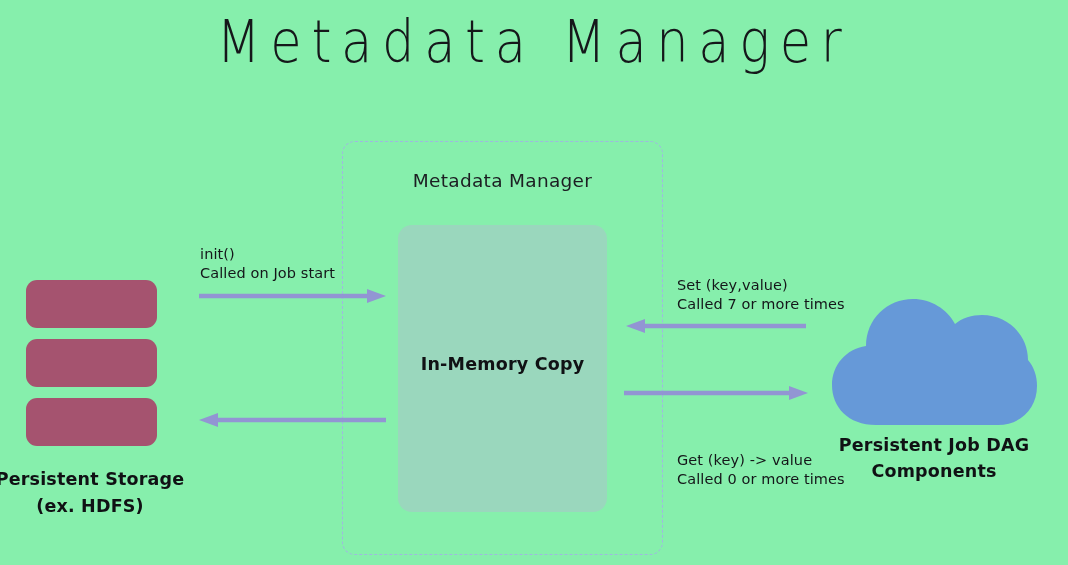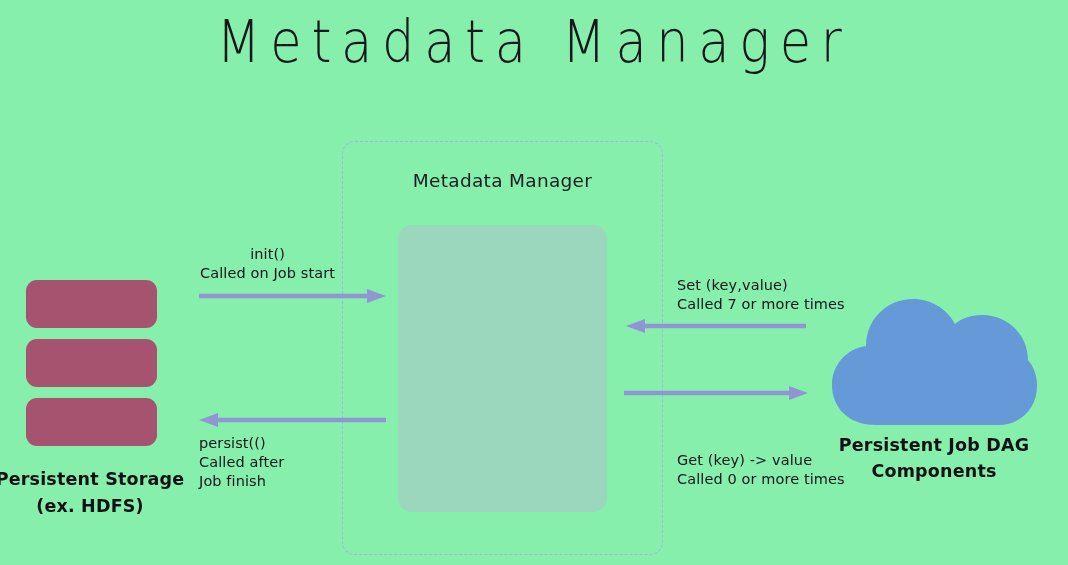--- a/index.html
+++ b/index.html
@@ -143,21 +143,21 @@
 
   
   .caption {
     position: absolute;
     font-size: 14.5px;
     line-height: 19px;
     color: #141619;
     white-space: pre-line;
     letter-spacing: 0.1px;
   }
-  #caption-init    { left: 200px; top: 245px; text-align: center; }
+  #caption-init    { left: 200px; top: 245px; }
   #caption-persist { left: 199px; top: 434px; }
   #caption-set     { left: 677px; top: 276px; }
   #caption-get     { left: 677px; top: 413px; margin-top: 38px; }
 </style>
 </head>
 <body>
 
 <div id="canvas">
 
   <div id="page-title">Metadata Manager</div>
@@ -168,20 +168,22 @@
     <div class="storage-bar b3"></div>
   </div>
   <div id="storage-label">Persistent
 Storage
 (ex. HDFS)</div>
 
   <div id="mm-container"></div>
   <div id="mm-container-label">Metadata Manager</div>
 
   <div id="inmemory-box"></div>
+  <div id="inmemory-label">In-Memory
+Copy</div>
 
   <div id="cloud">
     <svg viewBox="0 0 212 133" xmlns="http://www.w3.org/2000/svg">
       <path d="M48 130 C20 130 4 112 4 90 C4 70 18 54 38 51 C38 24 59 4 85 4 C103 4 119 14 127 29 C134 23 144 20 154 20 C180 20 200 40 200 65 C206 72 209 81 209 91 C209 113 193 130 170 130 Z" fill="#6699d8"></path>
     </svg>
   </div>
   <div id="cloud-label">Persistent Job
 DAG Components</div>
 
   <div class="arrow" style="left:198px; top:288px; width:190px;">
@@ -192,23 +194,20 @@
   </div>
   <div class="caption" id="caption-init">init()
 Called on Job start</div>
 
   <div class="arrow" style="left:196px; top:412px; width:191px;">
     <svg width="191" height="16" viewBox="0 0 191 16">
       <line x1="19" y1="8" x2="190" y2="8" stroke="#9295d3" stroke-width="4.5"></line>
       <polygon points="22,1 3,8 22,15" fill="#9295d3"></polygon>
     </svg>
   </div>
-  <div class="caption" id="caption-persist">persist(()
-Called after
-Job finish</div>
 
   <div class="arrow" style="left:623px; top:318px; width:184px;">
     <svg width="184" height="16" viewBox="0 0 184 16">
       <line x1="19" y1="8" x2="183" y2="8" stroke="#9295d3" stroke-width="4.5"></line>
       <polygon points="22,1 3,8 22,15" fill="#9295d3"></polygon>
     </svg>
   </div>
   <div class="caption" id="caption-set">Set (key,value)
 Called 7 or more times</div>
 

